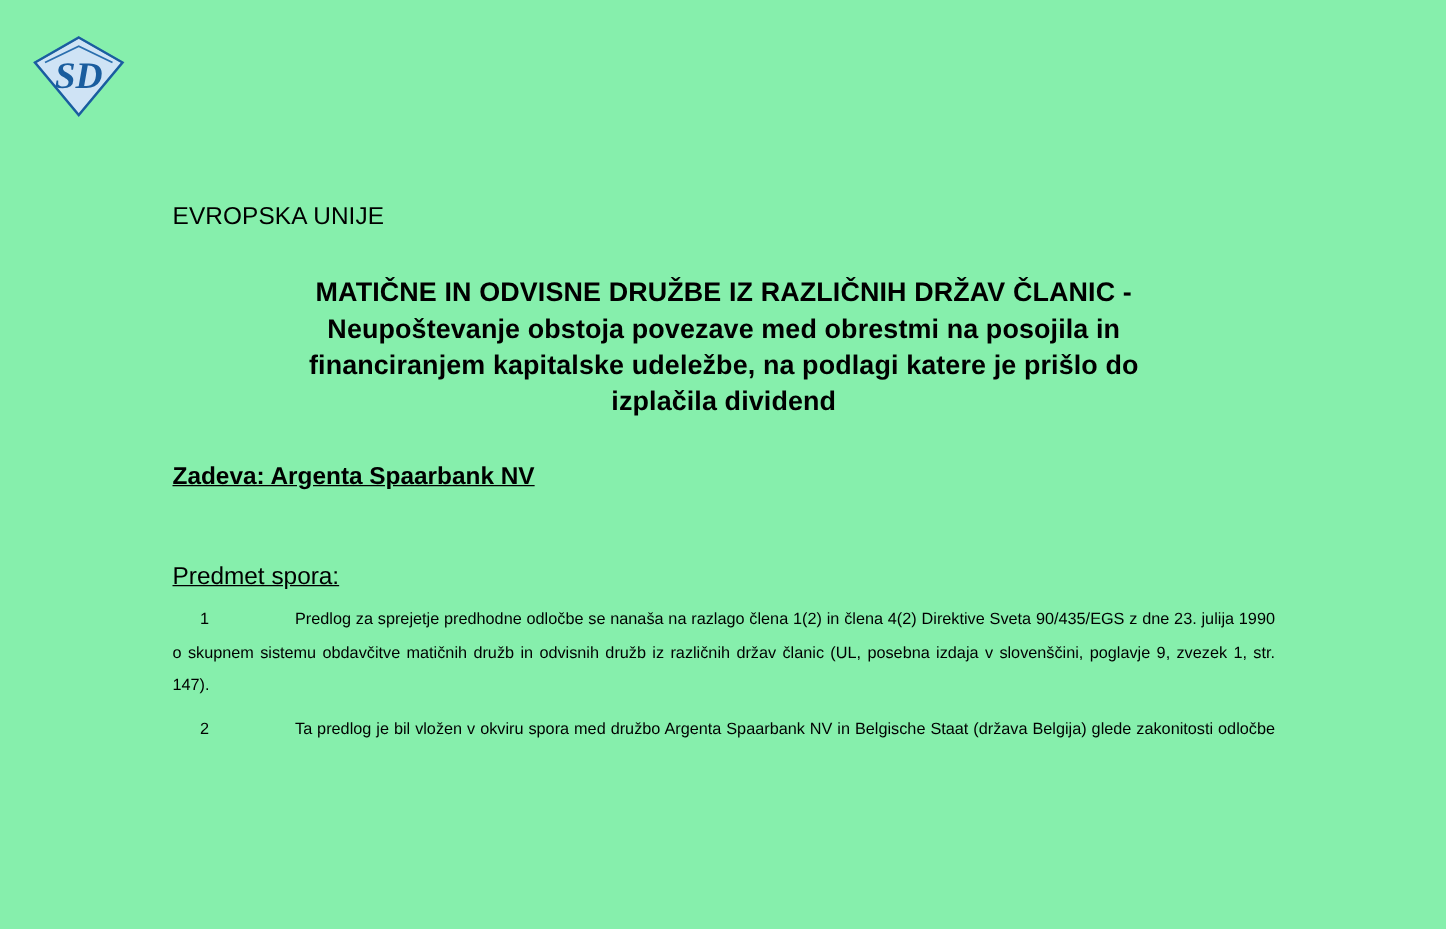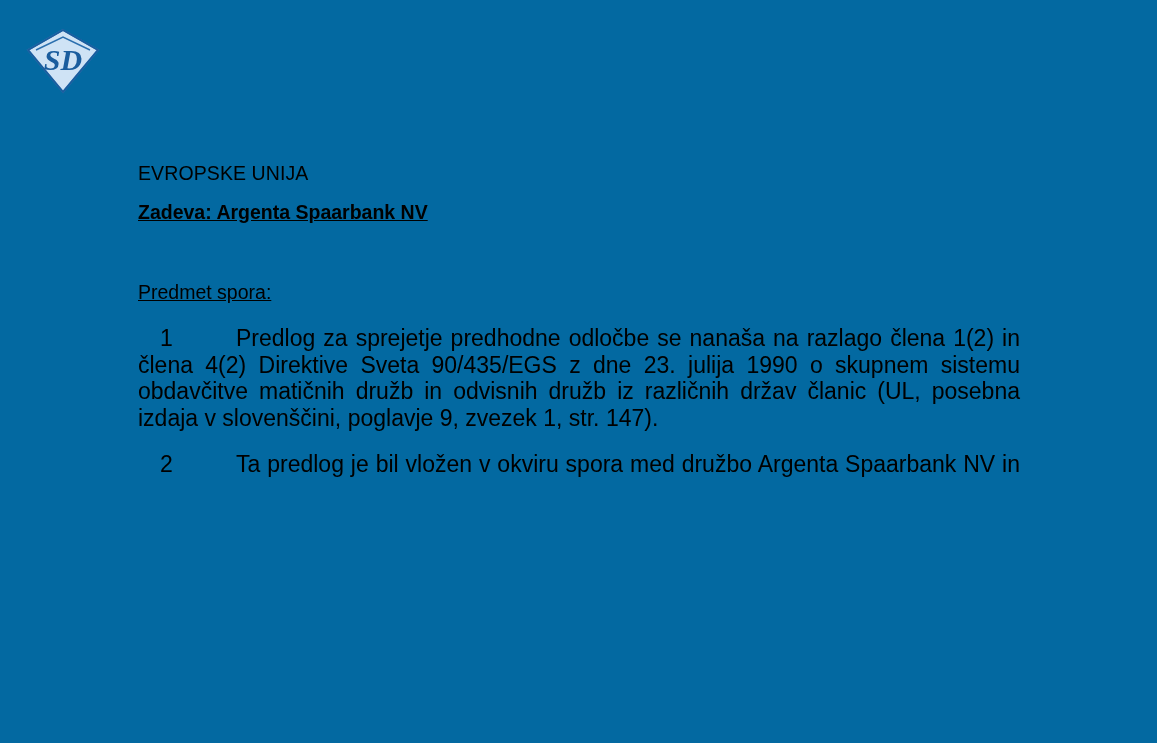--- a/index.html
+++ b/index.html
@@ -11,21 +11,21 @@
     width: 1157px;
     height: 743px;
     overflow: hidden;
     font-family: "Liberation Sans", sans-serif;
     color: #000000;
   }
   .page {
     position: relative;
     width: 1157px;
     height: 743px;
-    background: #0369a1;
+    background: #86efac;
   }
   .logo {
     position: absolute;
     left: 24px;
     top: 28px;
     width: 78px;
     height: 66px;
   }
   .doc-body {
     position: absolute;
@@ -51,39 +51,39 @@
   }
   .title-block {
     margin-top: 34px;
     text-align: center;
     font-weight: bold;
     font-size: 21.5px;
     line-height: 29px;
     letter-spacing: 0.1px;
   }
   .case-block {
-    margin-top: 13px;
+    margin-top: 32px;
     font-weight: bold;
     font-size: 19.5px;
     line-height: 26px;
   }
   .case-block span {
     text-decoration: underline;
   }
   .subject-heading {
     margin-top: 54px;
     font-size: 19.5px;
     line-height: 26px;
   }
   .subject-heading span {
     text-decoration: underline;
   }
   .para {
-    margin-top: 20px;
-    font-size: 23px;
+    margin-top: 8px;
+    font-size: 13px;
     line-height: 26.5px;
     text-align: justify;
     text-justify: inter-word;
   }
   .para .num {
     display: inline-block;
     width: 18px;
     margin-left: 22px;
   }
   .para .gap {
@@ -105,24 +105,30 @@
       <path d="M39 2 L74 22 L39 64 L4 22 Z" fill="#cfe3f5" stroke="#2b6fae" stroke-width="2"></path>
       <path d="M39 2 L74 22 L39 64 L4 22 Z" fill="none" stroke="#1a5d9e" stroke-width="1.5"></path>
       <path d="M12 22 L39 9 L66 22" fill="none" stroke="#2b6fae" stroke-width="1.5"></path>
       <text x="39" y="42" text-anchor="middle" font-family="'Liberation Serif', serif" font-size="30" font-weight="bold" font-style="italic" fill="#1a5d9e">SD</text>
     </svg>
   </div>
 
   <div class="doc-body">
 
     <div class="header-block">
-      <div>EVROPSKE UNIJA</div>
+      <div>EVROPSKA UNIJE</div>
     </div>
 
 
+    <div class="title-block">
+      <div>MATIČNE IN ODVISNE DRUŽBE IZ RAZLIČNIH DRŽAV ČLANIC -</div>
+      <div>Neupoštevanje obstoja povezave med obrestmi na posojila in</div>
+      <div>financiranjem kapitalske udeležbe, na podlagi katere je prišlo do</div>
+      <div>izplačila dividend</div>
+    </div>
 
     <div class="case-block">
       <span>Zadeva: Argenta Spaarbank NV</span>
     </div>
 
     <div class="subject-heading">
       <span>Predmet spora:</span>
     </div>
 
     <div class="para">

